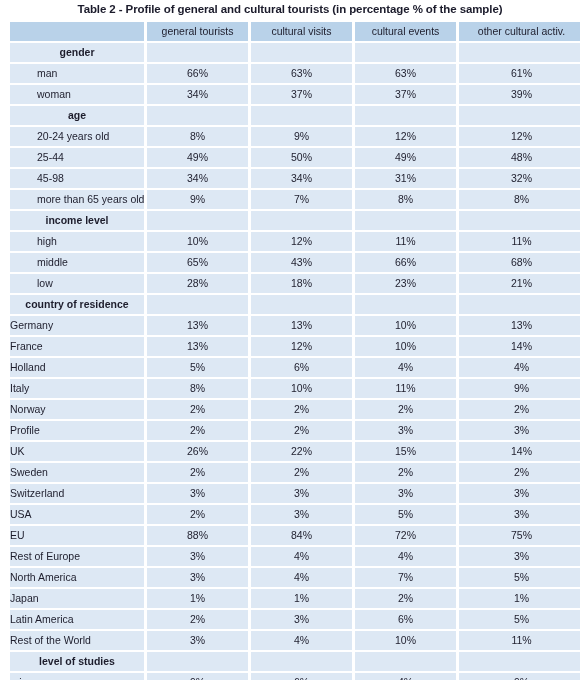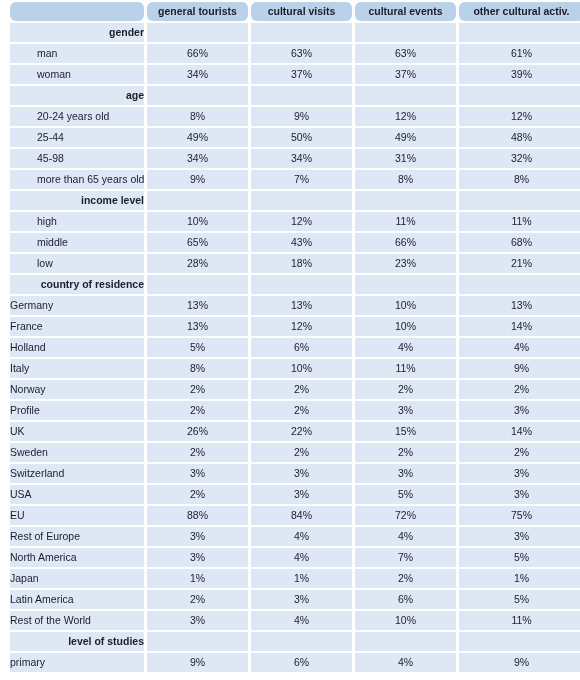--- a/index.html
+++ b/index.html
@@ -60,61 +60,61 @@
     height: 19px;
     line-height: 19px;
     vertical-align: middle;
     overflow: hidden;
     white-space: nowrap;
   }
 
   
   thead th {
     background: #b9d2e9;
-    font-weight: bold;
+    font-weight: normal;
     font-size: 10.5px;
     height: 24px;
     line-height: 24px;
     color: #16161f;
-    border-radius: 6px;
   }
   thead th.corner {
     background: #b9d2e9;
   }
 
   
   tbody td {
     background: #dde8f4;
   }
 
   td.label {
     text-align: left;
     padding-left: 6px;
   }
   td.label.indent {
     padding-left: 27px;
   }
   td.group {
-    text-align: right;
+    text-align: center;
     padding-left: 6px;
     font-weight: bold;
     color: #14141f;
   }
   td.val {
     text-align: center;
   }
   td.blank {
     background: #dde8f4;
   }
 </style>
 </head>
 <body>
 
 <div id="page">
 
+  <div class="table-title">Table 2 - Profile of general and cultural tourists (in percentage % of the sample)</div>
 
   <div class="table-wrap">
     <table class="profile">
       <colgroup>
         <col class="c-label">
         <col class="c-val">
         <col class="c-val">
         <col class="c-val">
         <col class="c-val4">
       </colgroup>

